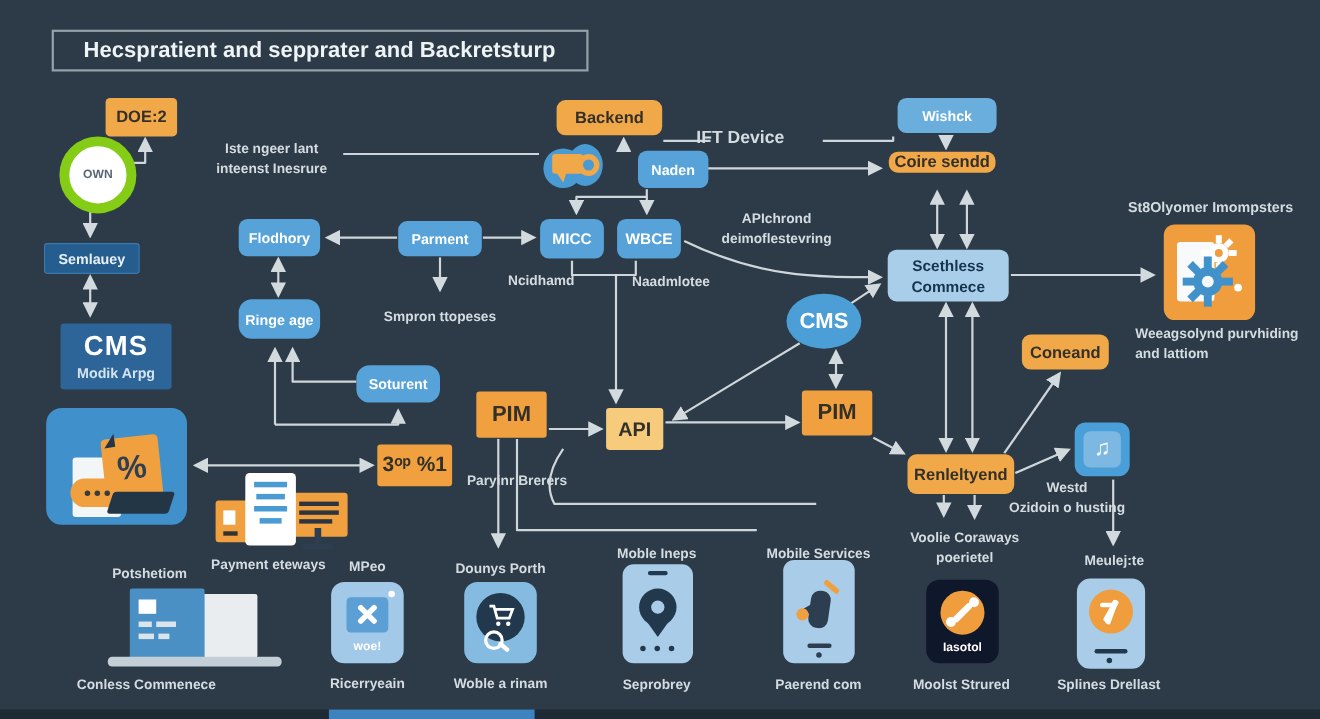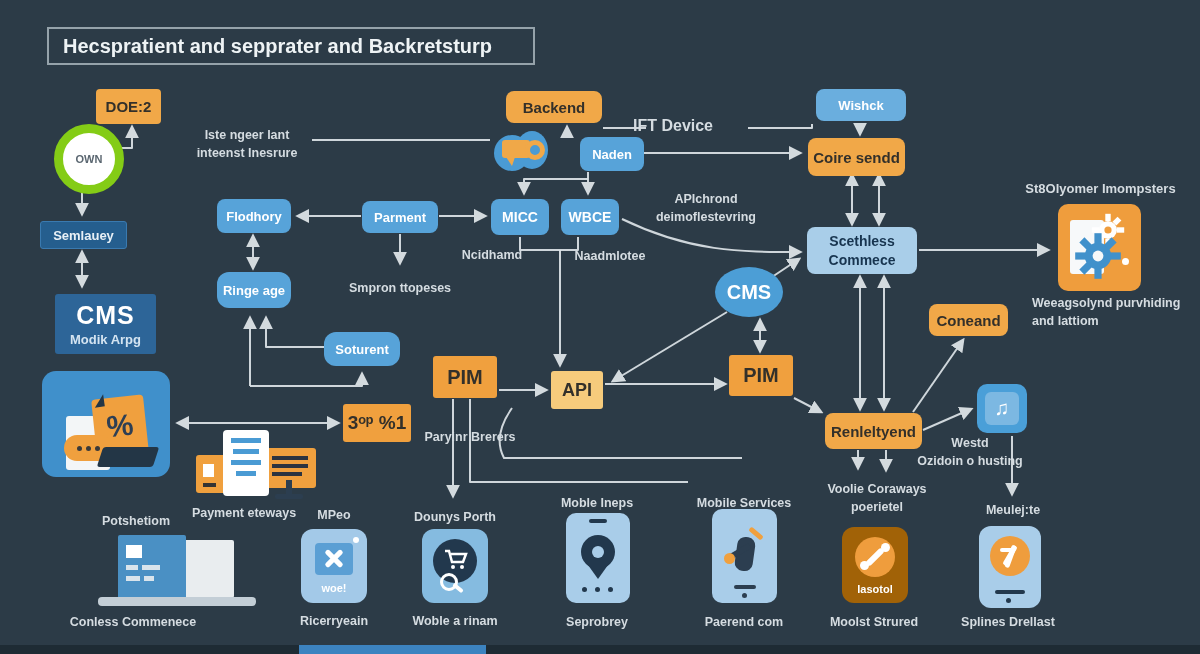--- a/index.html
+++ b/index.html
@@ -67,21 +67,21 @@
     <path class="cn" d="M886,450 V470" marker-end="url(#ah)"></path>
     <path class="cn" d="M923,430 L971,409" marker-end="url(#ah)"></path>
     <path class="cn" d="M1012,436 V494" marker-end="url(#ah)"></path>
     <path class="cn" d="M919,250 H1048" marker-end="url(#ah)"></path>
     <path class="cn" d="M453,399 V496" marker-end="url(#ah)"></path>
     <path class="cn" d="M470,399 V482 H688"></path>
     <path class="cn" d="M512,408 C498,428 497,445 504,458 H742"></path>
   </svg>
 
   <div class="abs" style="left:47px;top:27px;width:488px;height:38px;border:2px solid #95a2aa;
-       display:flex;align-items:center;padding-left:14px;box-sizing:border-box;">
+       display:flex;align-items:center;padding-left:27px;box-sizing:border-box;">
     <span style="color:#eef3f5;font-size:20px;font-weight:bold;">Hecspratient and sepprater and  Backretsturp</span>
   </div>
 
   <div class="box b-orange b-sq" style="left:96px;top:89px;width:65px;height:35px;font-size:15px;">
     <span>DOE:2</span>
   </div>
 
   <div class="abs" style="left:54px;top:124px;width:52px;height:52px;border-radius:50%;
        background:#fff;border:9px solid #84cc16;box-sizing:content-box;display:flex;align-items:center;justify-content:center;">
     <span style="font-size:11px;font-weight:bold;color:#5a6670;">OWN</span>
@@ -153,21 +153,21 @@
   <div class="box b-blue" style="left:491px;top:199px;width:58px;height:36px;font-size:14px;">
       <span>MICC</span>
     </div>
   <div class="box b-blue" style="left:561px;top:199px;width:58px;height:36px;font-size:14px;">
       <span>WBCE</span>
     </div>
 
   <div class="box b-blue" style="left:816px;top:89px;width:90px;height:32px;background:#6aaede;">
       <span>Wishck</span>
     </div>
-  <div class="box b-orange" style="left:808px;top:138px;width:97px;height:38px;font-size:15px;">
+  <div class="box b-orange" style="left:808px;top:138px;width:97px;height:19px;font-size:15px;">
       <span>Coire sendd</span>
     </div>
 
   <div class="box" style="left:807px;top:227px;width:110px;height:47px;background:#a9cee9;border-radius:8px;
        color:#17344f;font-size:14px;font-weight:bold;line-height:1.3;">
     <span>Scethless</span>
     <span>Commece</span>
   </div>
 
   <div class="tile" style="left:1058px;top:204px;width:83px;height:87px;background:#ef9d3d;border-radius:10px;">
@@ -375,21 +375,21 @@
 
   <div class="tile" style="left:712px;top:509px;width:65px;height:94px;background:#a9cde9;border-radius:10px;">
     <div class="abs" style="left:24px;top:28px;width:18px;height:34px;background:#2c3e50;border-radius:8px;transform:rotate(8deg);"></div>
     <div class="abs" style="left:14px;top:40px;width:26px;height:6px;background:#2c3e50;border-radius:3px;transform:rotate(-30deg);"></div>
     <div class="dot" style="left:12px;top:44px;width:11px;height:11px;background:#f0a03e;"></div>
     <div class="abs" style="left:36px;top:22px;width:16px;height:5px;background:#f0a03e;border-radius:2px;transform:rotate(40deg);"></div>
     <div class="abs" style="left:22px;top:76px;width:22px;height:4px;background:#2c3e50;border-radius:2px;"></div>
     <div class="dot" style="left:30px;top:84px;width:5px;height:5px;background:#2c3e50;"></div>
   </div>
 
-  <div class="tile" style="left:842px;top:527px;width:66px;height:76px;background:#a16207;">
+  <div class="tile" style="left:842px;top:527px;width:66px;height:76px;background:#0f172a;">
     <div class="abs" style="left:13px;top:10px;width:40px;height:40px;background:#ef9d3d;border-radius:50%;">
       <div class="abs" style="left:9px;top:17px;width:22px;height:6px;background:#fff;border-radius:3px;transform:rotate(-45deg);"></div>
       <div class="dot" style="left:5px;top:24px;width:9px;height:9px;background:#fff;"></div>
       <div class="dot" style="left:26px;top:6px;width:9px;height:9px;background:#fff;"></div>
     </div>
     <div class="lbl" style="left:0;top:55px;width:66px;color:#fff;font-size:11px;">
       <span>Iasotol</span>
     </div>
   </div>
 

